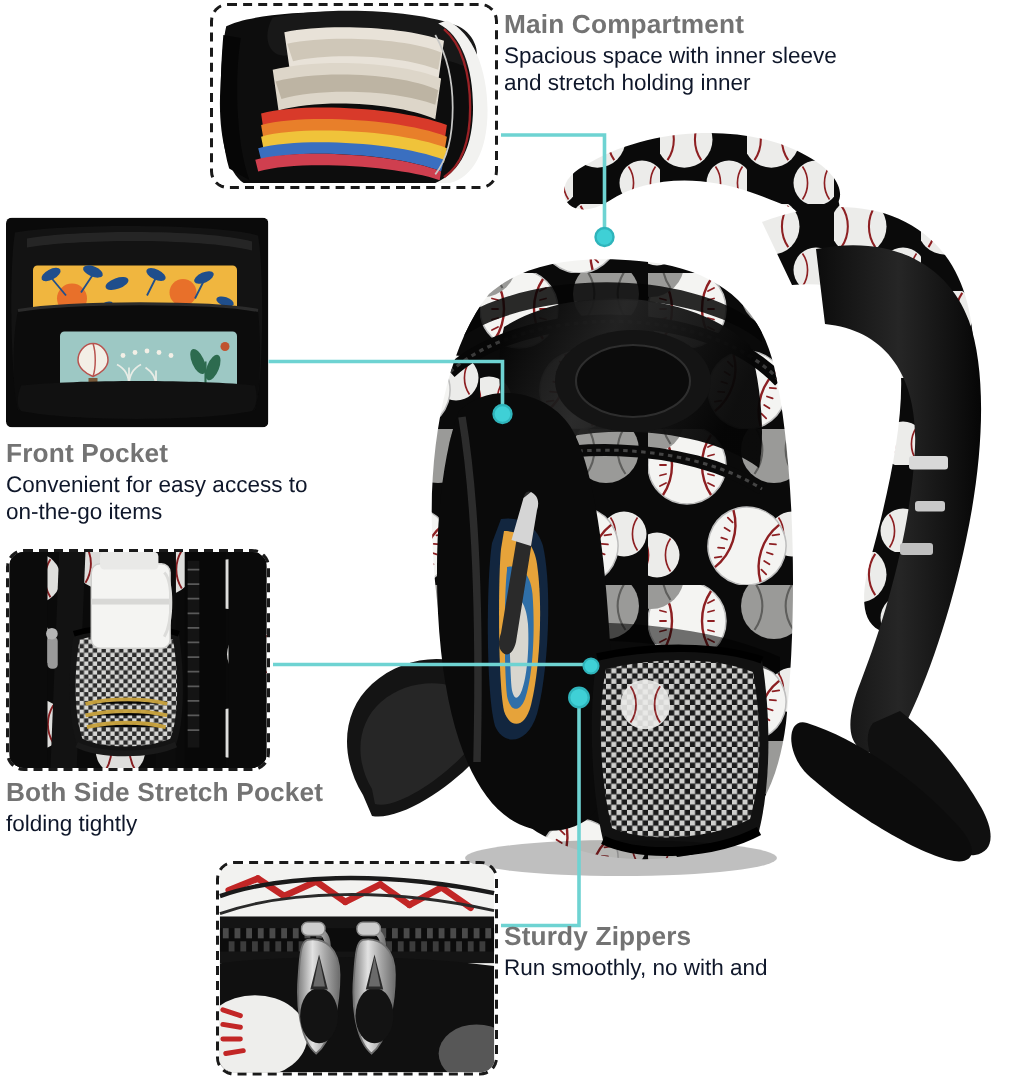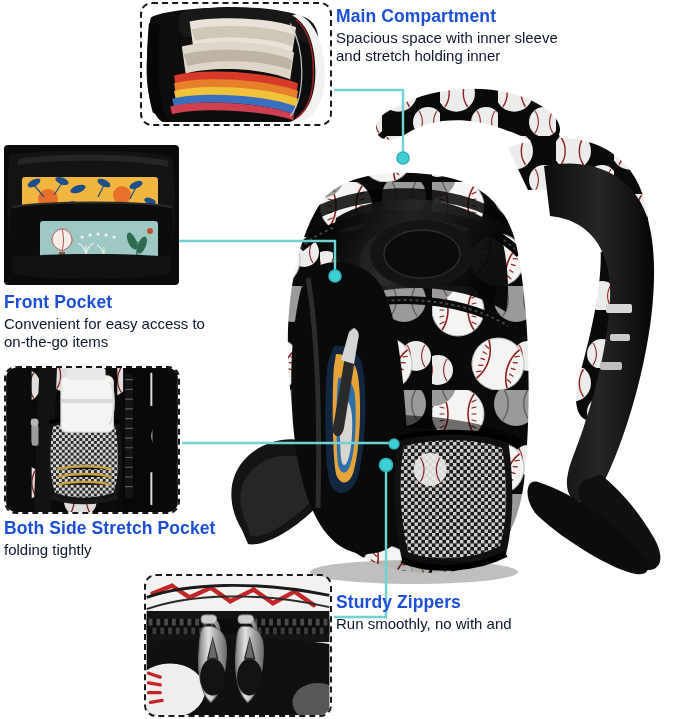--- a/index.html
+++ b/index.html
@@ -14,26 +14,26 @@
   .callout svg{display:block;width:100%;height:100%;}
 
   #cal-main      {left:140px; top:2px;   width:192px; height:124px;}
   #cal-front     {left:4px;   top:145px; width:175px; height:140px;}
   #cal-side      {left:4px;   top:366px; width:176px; height:148px;}
   #cal-zipper    {left:144px; top:574px; width:188px; height:143px;}
 
   
   .txt{position:absolute;}
   .txt h3{margin:0 0 2px 0;font-size:17.5px;font-weight:bold;letter-spacing:.1px;
-          line-height:1.18;color:#1d4ed8;}
+          line-height:1.18;color:#737373;}
   .txt p{margin:0;font-size:15px;line-height:1.25;color:#0f172a;font-weight:400;}
   #txt-main   {left:336px; top:6px;   width:330px;}
   #txt-front  {left:4px;   top:292px; width:300px;}
   #txt-side   {left:4px;   top:518px; width:320px;}
-  #txt-zipper {left:336px; top:592px; width:300px;}
+  #txt-zipper {left:336px; top:614px; width:300px;}
 
   
   #connectors{position:absolute;left:0;top:0;width:679px;height:719px;pointer-events:none;}
 
   
   #product{position:absolute;left:208px;top:78px;width:471px;height:512px;}
   #product svg{display:block;width:100%;height:100%;}
 </style>
 </head>
 <body>

